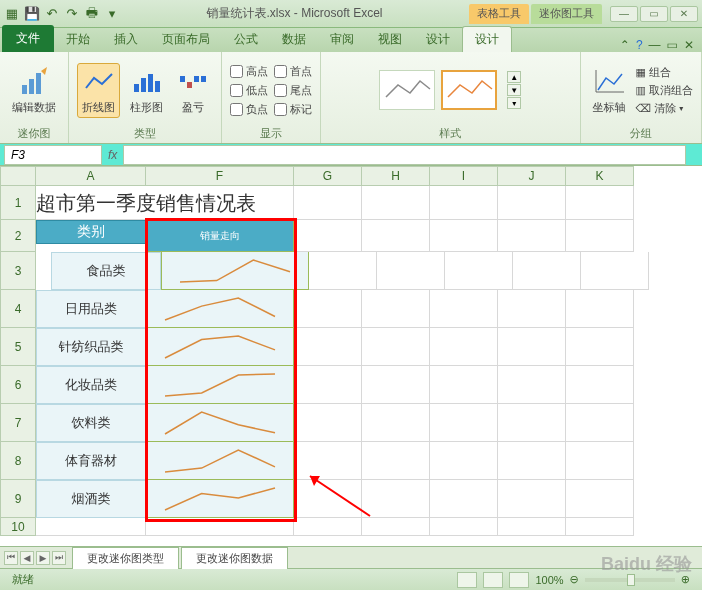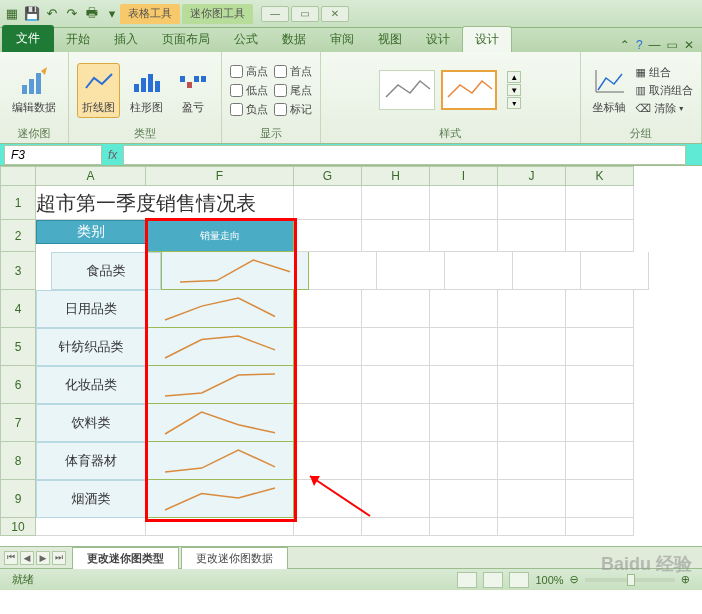--- a/index.html
+++ b/index.html
@@ -48,40 +48,41 @@
 .hdr-cat{background:#4bacc6;color:#fff;display:flex;align-items:center;justify-content:center;font-size:14px;border:1px solid #2e8ba3;}
 .hdr-trend{background:#4bacc6;color:#fff;display:flex;align-items:center;justify-content:center;font-size:10px;border:1px solid #9bbb59;}
 .cat-cell{background:#eaf5f8;border:1px solid #b8d8e2;display:flex;align-items:center;justify-content:center;font-size:13px;color:#333;}
 .trend-cell{background:#eaf5f8;border:1px solid #9bbb59;border-top:none;display:flex;align-items:center;justify-content:center;}
 .red-box{position:absolute;border:3px solid #ff0000;pointer-events:none;}
 .arrow{position:absolute;}
 .sheet-tabs{height:22px;background:#e0ebd9;border-top:1px solid #9bbd8e;display:flex;align-items:center;font-size:11px;}
 .tab-nav{display:flex;gap:2px;padding:0 4px;}
 .tab-nav span{width:14px;height:14px;display:flex;align-items:center;justify-content:center;border:1px solid #b0c8a6;background:#f0f5ec;font-size:9px;color:#666;}
 .stab{padding:3px 14px;background:#fff;border:1px solid #9bbd8e;border-bottom:none;font-size:11px;color:#444;margin-left:2px;}
-.stab.active{background:#fff;font-weight:bold;}
+.stab.active{background:#fff;font-weight:normal;}
 .statusbar{height:22px;background:linear-gradient(#d9ead5,#c8e0c0);border-top:1px solid #9bbd8e;display:flex;align-items:center;padding:0 12px;font-size:11px;color:#3a6b2a;}
 .sb-right{margin-left:auto;display:flex;align-items:center;gap:6px;}
 .view-btn{width:20px;height:16px;border:1px solid #aac7a0;background:#eef5ea;}
 .zoom-slider{width:90px;height:4px;background:#c5d8bc;position:relative;}
 .zoom-thumb{position:absolute;width:8px;height:12px;background:#eef5ea;border:1px solid #9bbd8e;top:-4px;left:42px;}
 .watermark{position:absolute;right:10px;bottom:38px;font-size:18px;color:rgba(150,150,150,0.6);font-weight:bold;pointer-events:none;}
 </style>
 </head>
 <body>
 
 <div class="titlebar">
   <div class="qat">
     <span class="qat-ico">▦</span>
     <span class="qat-ico">💾</span>
     <span class="qat-ico">↶</span>
     <span class="qat-ico">↷</span>
     <span class="qat-ico">🖶</span>
     <span class="qat-ico">▾</span>
   </div>
+  <div class="title-text">销量统计表.xlsx - Microsoft Excel</div>
   <div class="context-tabs">
     <div class="ctx-tab ctx-orange">表格工具</div>
     <div class="ctx-tab ctx-green">迷你图工具</div>
   </div>
   <div class="win-controls">
     <div class="win-btn">—</div>
     <div class="win-btn">▭</div>
     <div class="win-btn">✕</div>
   </div>
 </div>

